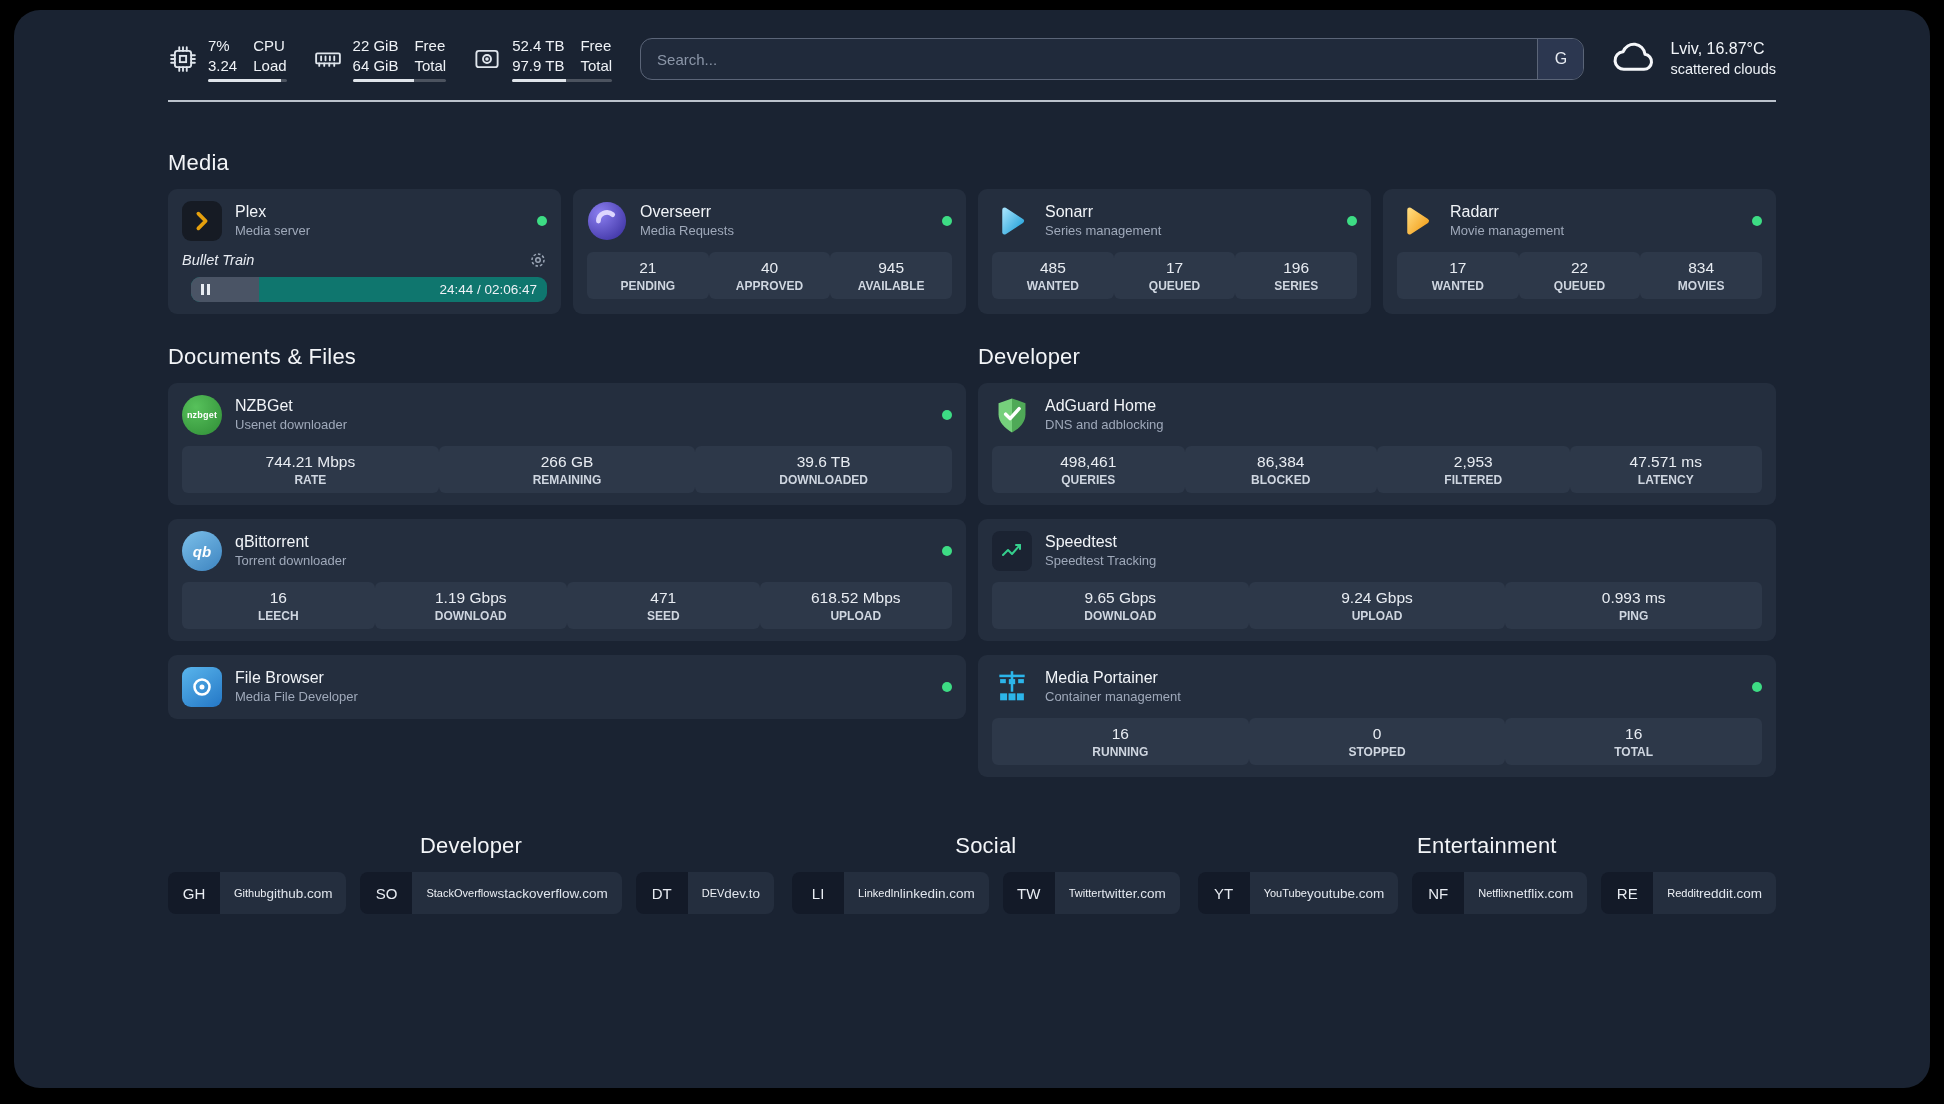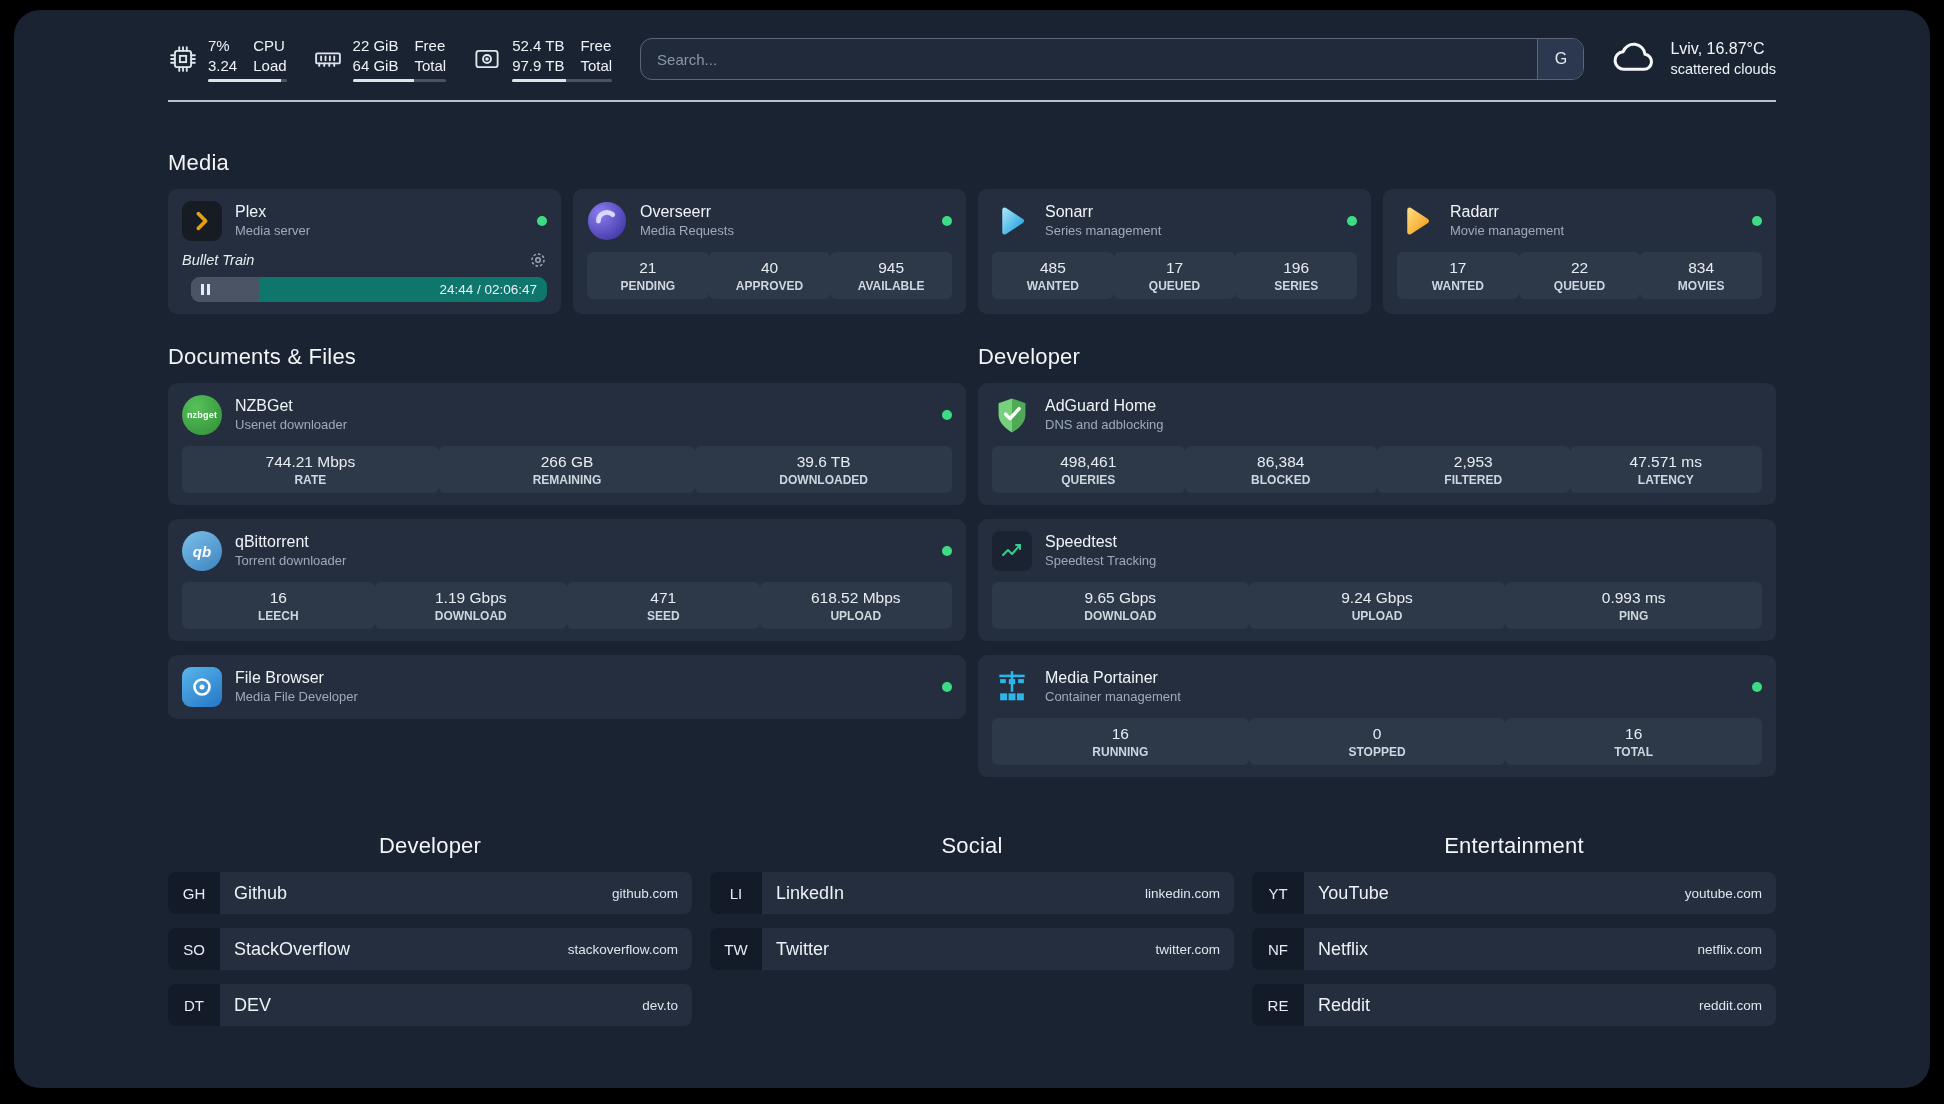--- a/index.html
+++ b/index.html
@@ -90,25 +90,25 @@
   .icon-overseerr, .icon-nzbget, .icon-qb { border-radius: 50%; }
   .icon-nzbget { background: radial-gradient(circle at 35% 30%, #57c15b, #2f8d36); }
   .nzb-text { font-size: 9px; font-weight: 700; color: #fff; letter-spacing: .2px; }
   .icon-qb { background: linear-gradient(145deg, #7cc0ea, #3d84c0); }
   .qb-text { font-size: 15px; font-weight: 600; color: #fff; font-style: italic; }
   .icon-fb { background: linear-gradient(145deg, #59b5ec, #2477c6); border-radius: 9px; }
   .icon-speedtest { background: #1b2332; border-radius: 8px; }
 
   
   .bookmarks-grid { display: grid; grid-template-columns: repeat(3, 1fr); gap: 18px; margin-top: 56px; align-items: start; text-align: center; }
-  .bm-list { display: flex; flex-direction: column; gap: 14px; }
+  .bm-list { display: flex; gap: 14px; }
   .bm-row { display: flex; height: 42px; border-radius: 8px; overflow: hidden; cursor: pointer; }
   .bm-abbr { width: 52px; background: #131a28; color: #e8ecf2; display: flex; align-items: center; justify-content: center; font-size: 15px; flex: none; }
   .bm-bar { flex: 1; background: #242e3e; display: flex; align-items: center; justify-content: space-between; padding: 0 14px; min-width: 0; }
-  .bm-name { font-size: 18px; color: #eef1f6; white-space: nowrap; }
+  .bm-name { font-size: 11px; color: #eef1f6; white-space: nowrap; }
   .bm-url { font-size: 13.5px; color: #dfe4ec; white-space: nowrap; }
 </style>
 </head>
 <body>
 
 <div class="page">
 
   <header class="topbar">
     <div class="resources">
 

